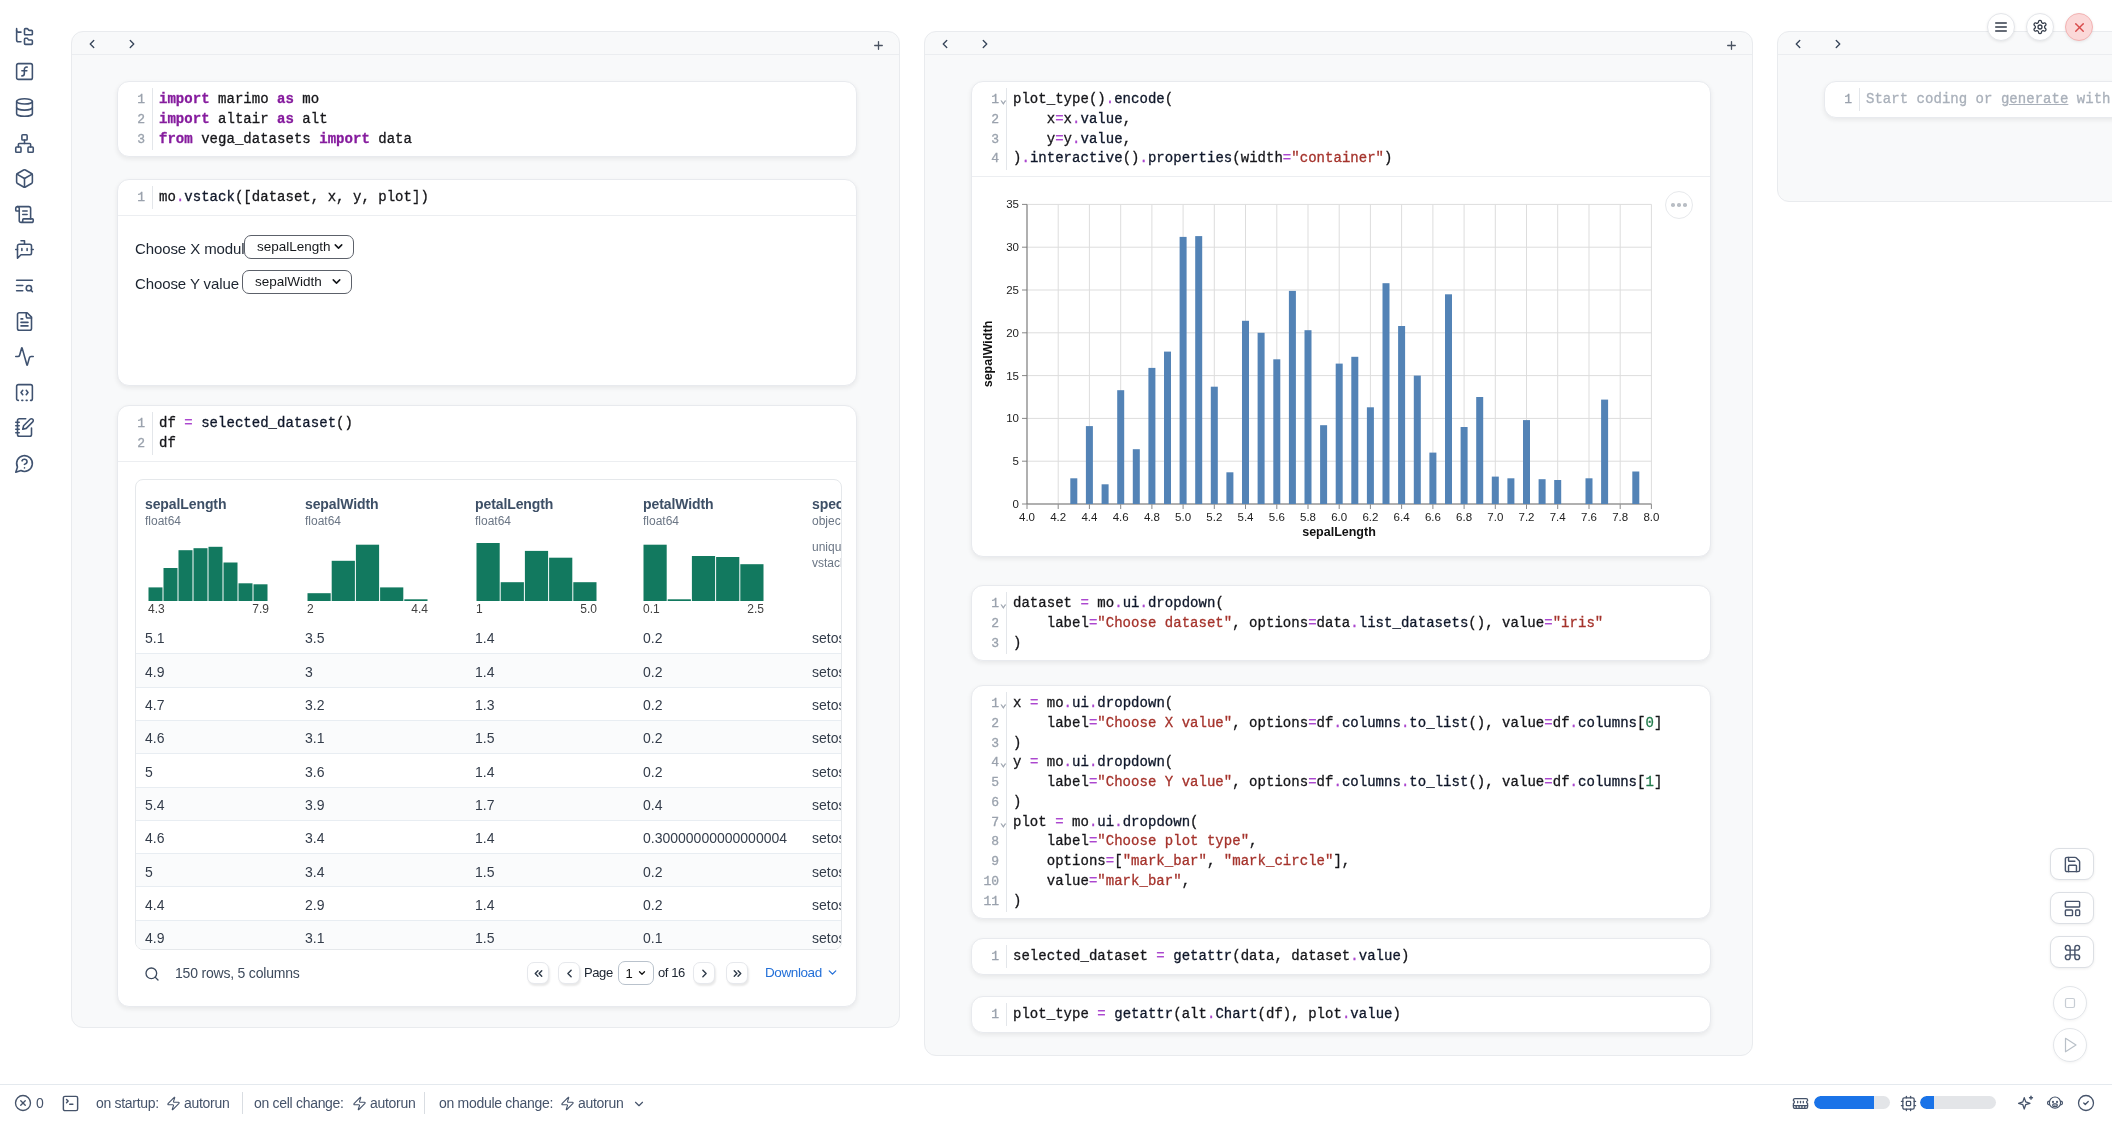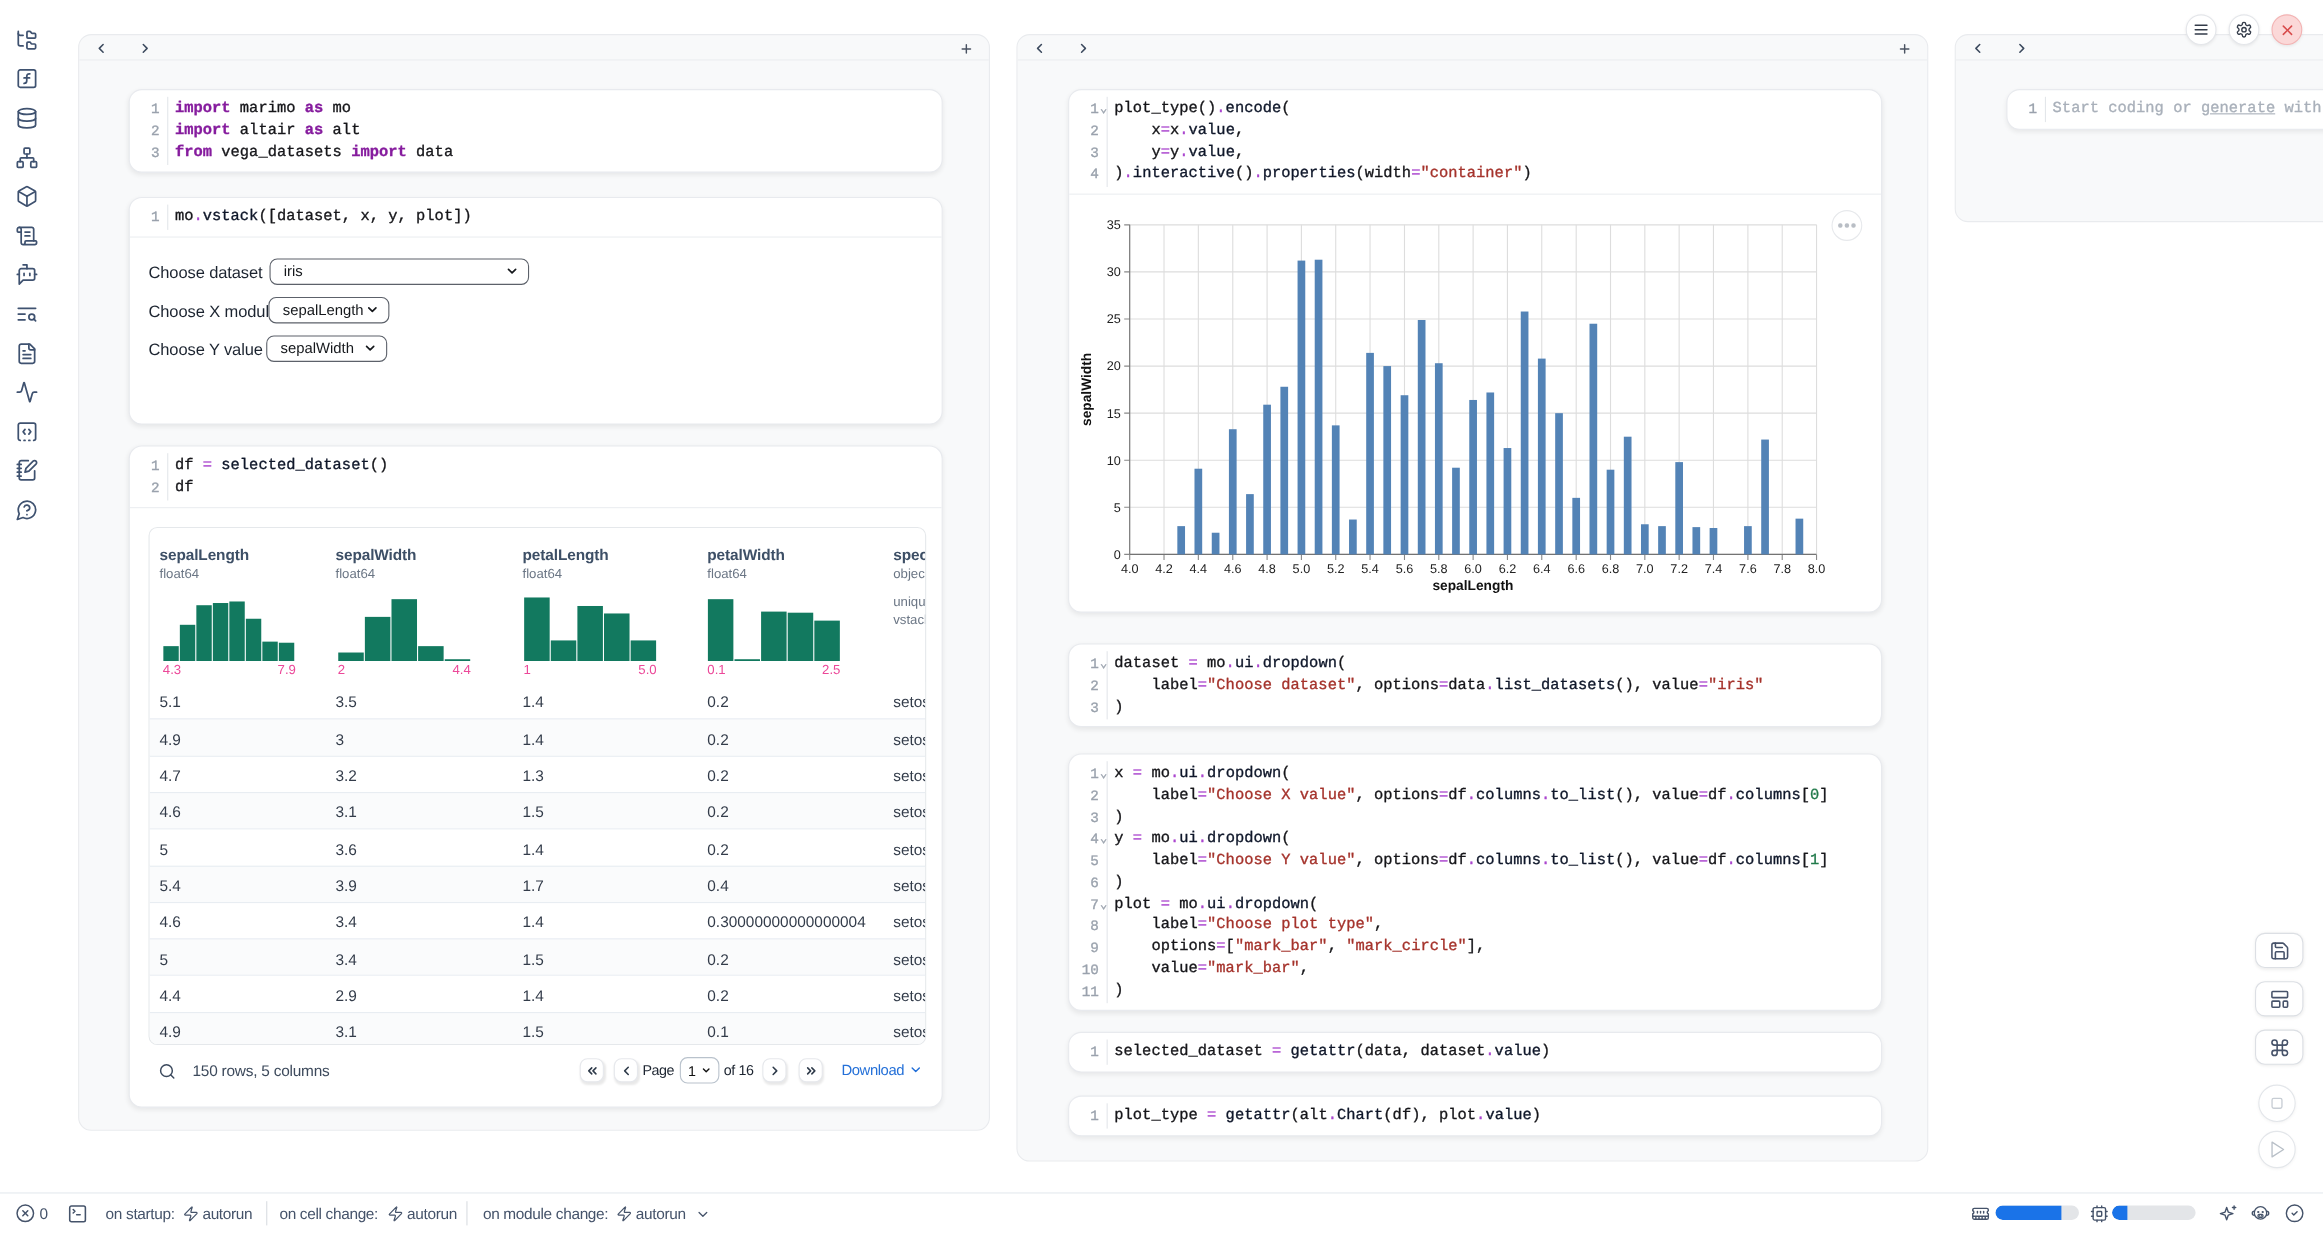--- a/index.html
+++ b/index.html
@@ -25,21 +25,21 @@
 .n{color:#217a4b}
 .outsep{height:1px;background:#eceef1}
 .drow{position:relative;height:35px}
 .dlabel{position:absolute;left:17px;top:8px;font-size:15px;letter-spacing:-0.1px;color:#1c2430}
 .sel{position:absolute;top:3px;height:24px;border:1.5px solid #5c616a;border-radius:7px;background:#fff;
  font-size:13.5px;color:#15181c;display:flex;align-items:center;justify-content:space-between;padding:0 8px 0 12px}
 
 .tbl{position:absolute;left:17px;top:73px;width:707px;height:471px;border:1px solid #e5e8eb;border-radius:8px;background:#fff;overflow:hidden}
 .th{position:absolute;font-size:14px;font-weight:bold;color:#3d4f66;letter-spacing:-0.1px}
 .tt{position:absolute;font-size:12px;color:#6b7685}
-.ax{position:absolute;display:flex;justify-content:space-between;font-size:12px;color:#ec4899}
+.ax{position:absolute;display:flex;justify-content:space-between;font-size:12px;color:#404040}
 .tr{position:absolute;left:0;width:707px;height:33.3px;border-top:1px solid #e8edf2}
 .tr span{position:absolute;top:9.5px;font-size:14px;color:#333c4a}
 .tfoot{position:absolute;left:17px;top:554px;width:707px;height:32px}
 .tinfo{position:absolute;left:40px;top:5px;font-size:14px;letter-spacing:-0.2px;color:#3d4a5c}
 .pbtn{position:absolute;top:2px;width:22px;height:22px;border:1px solid #e6e8ec;border-radius:7px;background:#fff;
  box-shadow:1px 2px 2px rgba(0,0,0,.09);display:flex;align-items:center;justify-content:center}
 .ptext{position:absolute;top:5px;font-size:13px;letter-spacing:-0.4px;color:#1c2430}
 .psel{position:absolute;left:483px;top:1px;width:36px;height:24px;border:1px solid #b9c2cc;border-radius:7px;
  font-size:13px;color:#111;display:flex;align-items:center;justify-content:center;background:#fff}
 .dl{position:absolute;left:630px;top:5px;font-size:13.5px;letter-spacing:-0.4px;color:#2470d8;display:flex;align-items:center;gap:4px}
@@ -189,26 +189,20 @@
           <div class="cl"><span class="ln">2</span><span class="src"><b class="k">import</b> altair <b class="k">as</b> alt</span></div>
           <div class="cl"><span class="ln">3</span><span class="src"><b class="k">from</b> vega_datasets <b class="k">import</b> data</span></div>
         </div>
       </div>
       <div class="cell" style="left:45px;top:147px;width:740px;">
         <div class="code">
           <div class="cl"><span class="ln">1</span><span class="src">mo<span class="o">.</span><span class="f">vstack</span>([dataset, x, y, plot])</span></div>
         </div>
         <div class="outsep"></div>
         <div class="out" style="height:169px;position:relative;padding-top:16px">
-          <div class="drow">
-            <span class="dlabel">Choose dataset</span>
-            <span class="sel" style="left:127px;width:236px">iris<svg class="chev" width="13" height="13" viewBox="0 0 24 24" fill="none" stroke="#15181c" stroke-width="2.8" stroke-linecap="round" stroke-linejoin="round">
-                <path d="m6 9 6 6 6-6"></path>
-              </svg></span>
-          </div>
           <div class="drow">
             <span class="dlabel">Choose X module</span>
             <span class="sel" style="left:126px;width:110px">sepalLength<svg class="chev" width="13" height="13" viewBox="0 0 24 24" fill="none" stroke="#15181c" stroke-width="2.8" stroke-linecap="round" stroke-linejoin="round">
                 <path d="m6 9 6 6 6-6"></path>
               </svg></span>
           </div>
           <div class="drow">
             <span class="dlabel">Choose Y value</span>
             <span class="sel" style="left:124px;width:110px">sepalWidth<svg class="chev" width="13" height="13" viewBox="0 0 24 24" fill="none" stroke="#15181c" stroke-width="2.8" stroke-linecap="round" stroke-linejoin="round">
                 <path d="m6 9 6 6 6-6"></path>

